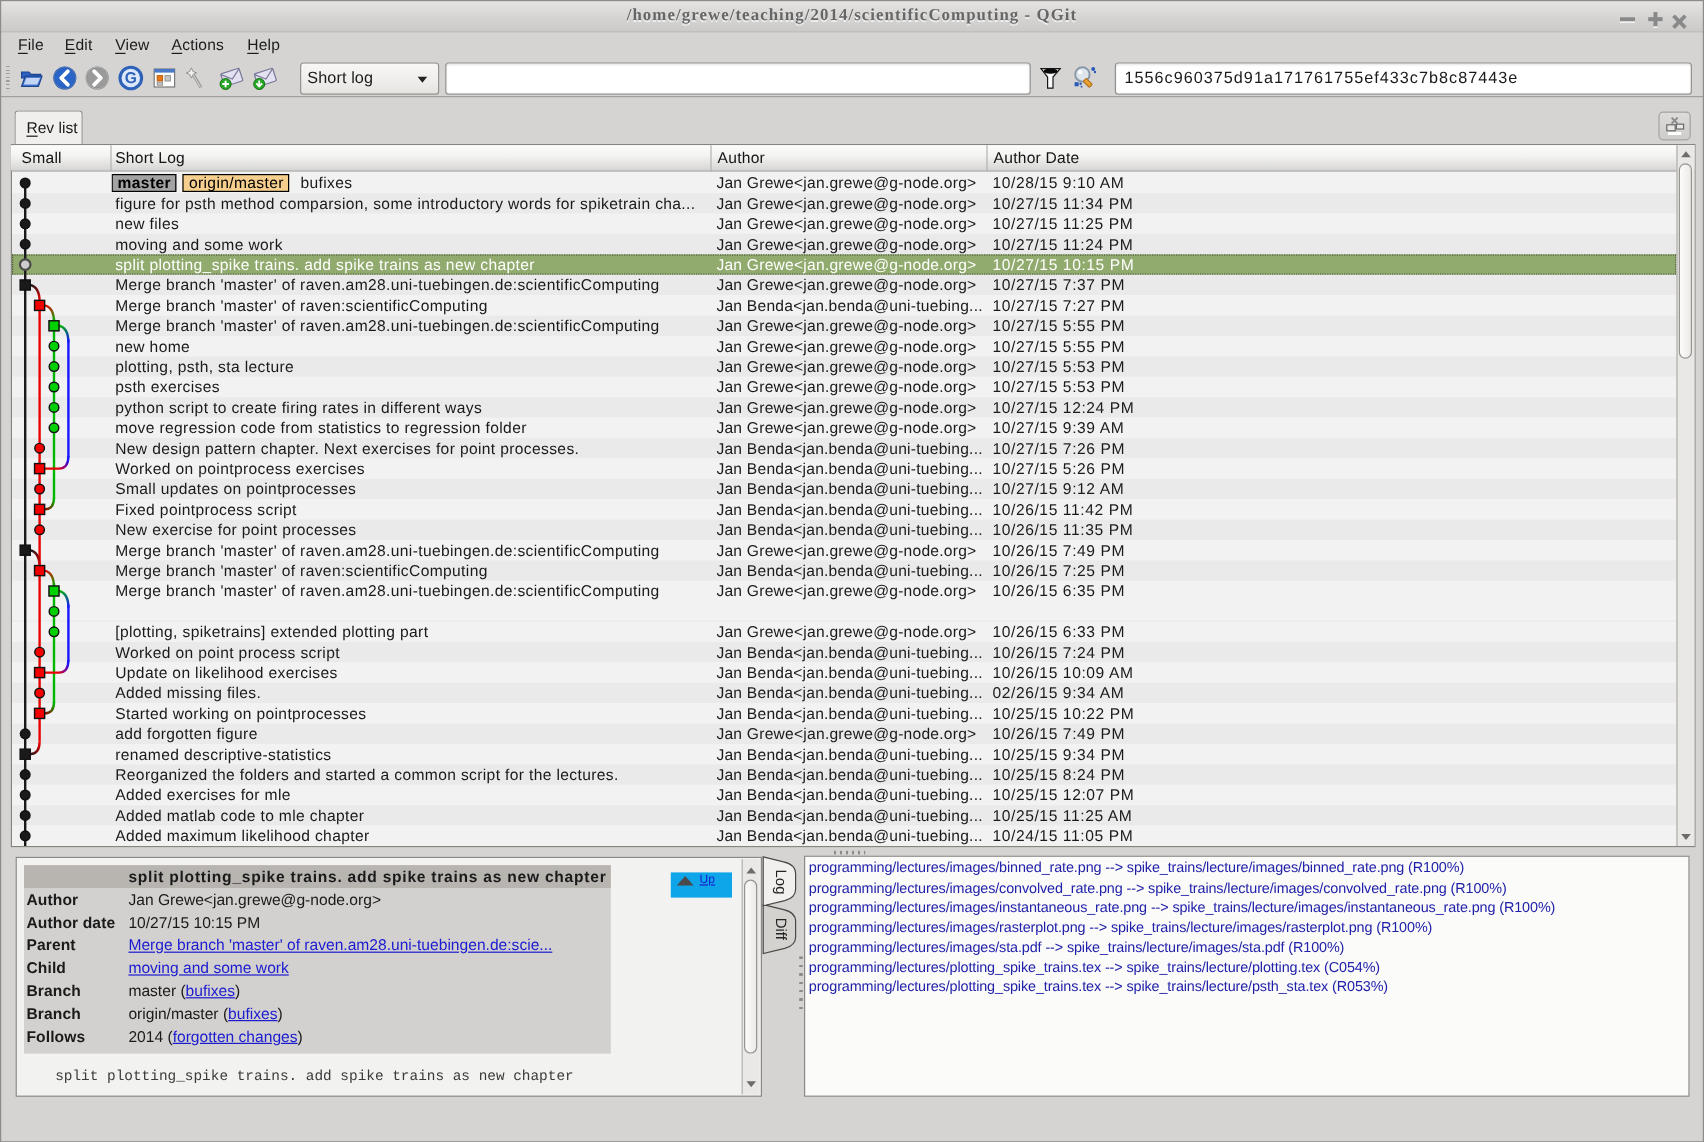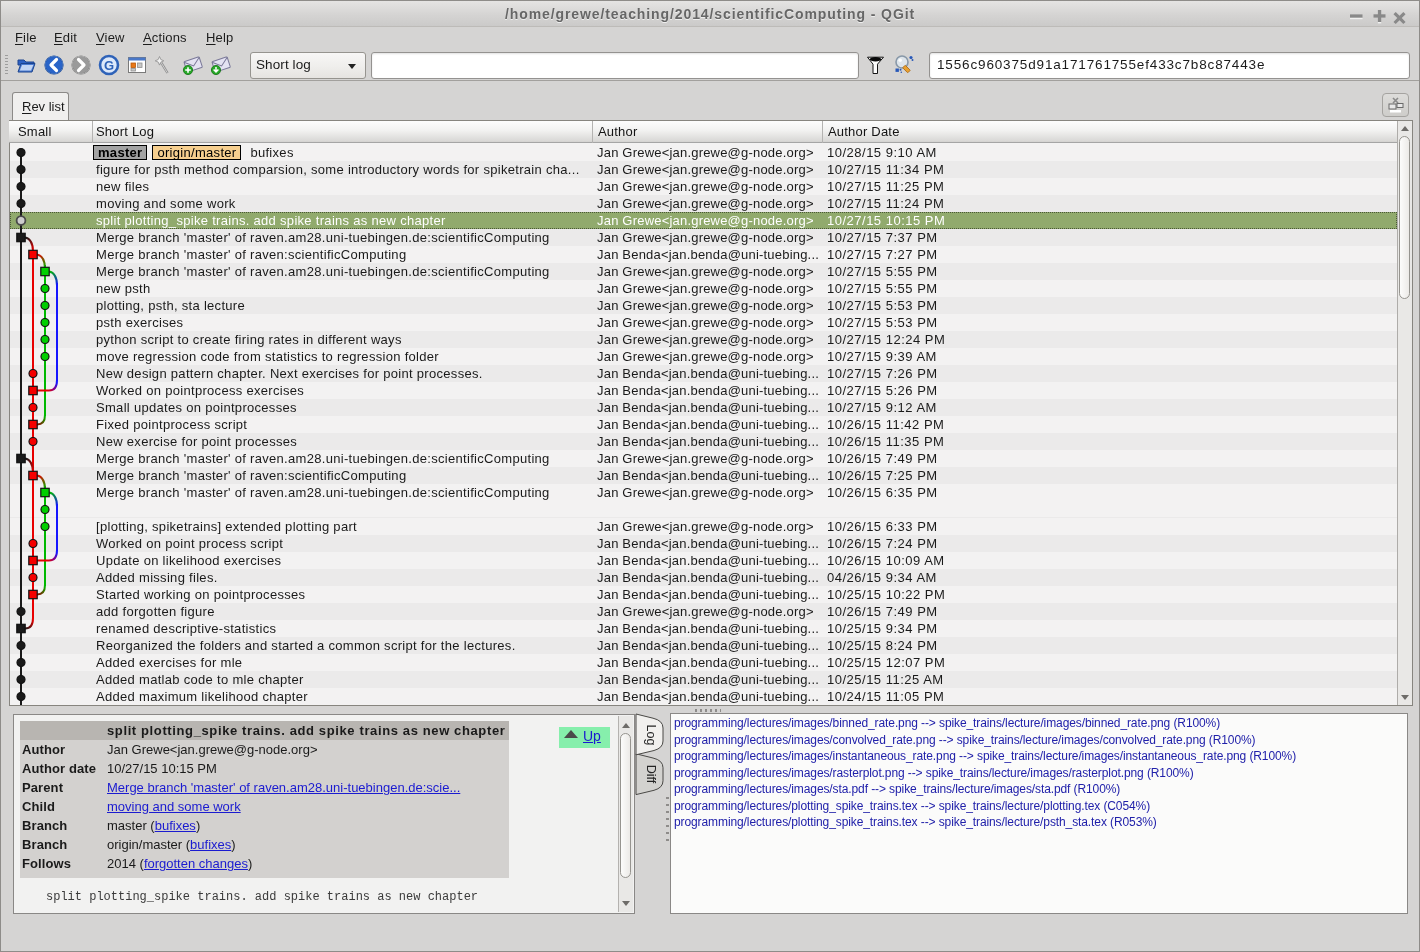--- a/index.html
+++ b/index.html
@@ -3,21 +3,21 @@
 * { margin:0; padding:0; box-sizing:border-box; }
 html,body { width:1420px; height:952px; overflow:hidden; }
 body { font-family:"Liberation Sans", sans-serif; font-size:13px; color:#1a1a1a;
   background:#d5d4d3; position:relative; }
 
 
 #titlebar { position:absolute; left:0; top:0; width:1420px; height:27px;
   background:linear-gradient(#e5e4e3,#d5d4d3 55%,#cbcac9);
   border-bottom:1px solid #bdbbb8; border-top:1px solid #f5f5f4; }
 #title { position:absolute; left:0; right:0; top:5px; text-align:center; font-weight:bold;
-  font-size:14px; color:#666; text-shadow:0 1px 0 #eee; letter-spacing:.9px; }
+  font-size:14px; color:#666; text-shadow:0 1px 0 #eee; letter-spacing:.9px;font-family:Liberation Serif, serif; }
 
 
 #menubar { position:absolute; left:0; top:28px; width:1420px; height:22px; }
 .menu { position:absolute; top:2px; color:#1c1c1c; letter-spacing:.15px; }
 .menu u { text-decoration:underline; text-underline-offset:2px; }
 
 
 #toolbar { position:absolute; left:0; top:50px; width:1420px; height:31px;
   border-bottom:1px solid #a2a09d; }
 #tbhandle { position:absolute; left:5px; top:55px; width:3px; height:21px;
@@ -78,22 +78,22 @@
 
 
 #lpanel { position:absolute; left:13px; top:714px; width:622px; height:200px;
   background:#f2f2f1; border:1px solid #8a8886; }
 #infobox { position:absolute; left:6px; top:6px; width:489px; height:157px; background:#d3d1cf; }
 #infotitle { position:absolute; left:0; top:0; width:489px; height:19px; background:#b8b5b1; }
 #infotitle span { position:absolute; left:87px; top:2px; font-weight:bold; color:#1a1a1a; letter-spacing:.62px; white-space:nowrap; }
 .irow { position:absolute; left:2px; height:19px; width:484px; }
 .irow b { display:inline-block; width:85px; font-weight:bold; letter-spacing:.1px; }
 a { color:#1b1bd0; text-decoration:underline; }
-#uplink { position:absolute; left:545px; top:12px; width:51px; height:21px; background:#86efac;
-  font-size:14px; }
+#uplink { position:absolute; left:545px; top:12px; width:51px; height:21px; background:#0ea5e9;
+  font-size:10px; }
 #uplink .tri { position:absolute; left:5px; top:3px; width:0; height:0;
   border-left:7px solid transparent; border-right:7px solid transparent; border-bottom:8px solid #4a4a4a; }
 #uplink a { position:absolute; left:24px; top:1px; }
 #lmsg { position:absolute; left:32px; top:175px; font-family:"Liberation Mono", monospace;
   font-size:12px; color:#3a3a3a; }
 #lsb { position:absolute; left:604px; top:1px; width:15px; height:196px; background:#e9e8e6;
   border-left:1px solid #b4b2af; }
 
 
 #vtabs { position:absolute; left:630px; top:710px; }
@@ -260,21 +260,21 @@
     <div class="c-log">Merge branch 'master' of raven:scientificComputing</div>
     <div class="c-auth">Jan Benda&lt;jan.benda@uni-tuebing...</div>
     <div class="c-date">10/27/15 7:27 PM</div>
   </div>
 <div class="row even" style="top:263px">
     <div class="c-log">Merge branch 'master' of raven.am28.uni-tuebingen.de:scientificComputing</div>
     <div class="c-auth">Jan Grewe&lt;jan.grewe@g-node.org&gt;</div>
     <div class="c-date">10/27/15 5:55 PM</div>
   </div>
 <div class="row odd" style="top:280px">
-    <div class="c-log">new psth</div>
+    <div class="c-log">new home</div>
     <div class="c-auth">Jan Grewe&lt;jan.grewe@g-node.org&gt;</div>
     <div class="c-date">10/27/15 5:55 PM</div>
   </div>
 <div class="row even" style="top:297px">
     <div class="c-log">plotting, psth, sta lecture</div>
     <div class="c-auth">Jan Grewe&lt;jan.grewe@g-node.org&gt;</div>
     <div class="c-date">10/27/15 5:53 PM</div>
   </div>
 <div class="row odd" style="top:314px">
     <div class="c-log">psth exercises</div>
@@ -347,21 +347,21 @@
     <div class="c-date">10/26/15 7:24 PM</div>
   </div>
 <div class="row odd" style="top:552px">
     <div class="c-log">Update on likelihood exercises</div>
     <div class="c-auth">Jan Benda&lt;jan.benda@uni-tuebing...</div>
     <div class="c-date">10/26/15 10:09 AM</div>
   </div>
 <div class="row even" style="top:569px">
     <div class="c-log">Added missing files.</div>
     <div class="c-auth">Jan Benda&lt;jan.benda@uni-tuebing...</div>
-    <div class="c-date">04/26/15 9:34 AM</div>
+    <div class="c-date">02/26/15 9:34 AM</div>
   </div>
 <div class="row odd" style="top:586px">
     <div class="c-log">Started working on pointprocesses</div>
     <div class="c-auth">Jan Benda&lt;jan.benda@uni-tuebing...</div>
     <div class="c-date">10/25/15 10:22 PM</div>
   </div>
 <div class="row even" style="top:603px">
     <div class="c-log">add forgotten figure</div>
     <div class="c-auth">Jan Grewe&lt;jan.grewe@g-node.org&gt;</div>
     <div class="c-date">10/26/15 7:49 PM</div>

